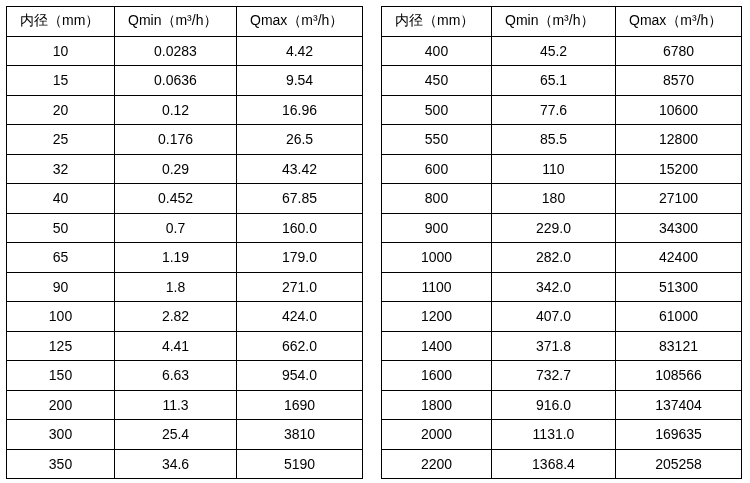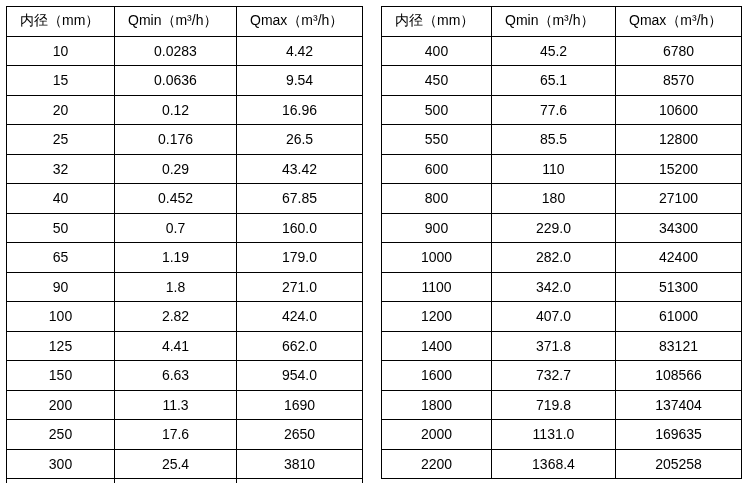--- a/index.html
+++ b/index.html
@@ -135,25 +135,20 @@
           <td>150</td>
           <td>6.63</td>
           <td>954.0</td>
         </tr>
         <tr>
           <td>200</td>
           <td>11.3</td>
           <td>1690</td>
         </tr>
         <tr>
-          <td>250</td>
-          <td>17.6</td>
-          <td>2650</td>
-        </tr>
-        <tr>
           <td>300</td>
           <td>25.4</td>
           <td>3810</td>
         </tr>
         <tr>
           <td>350</td>
           <td>34.6</td>
           <td>5190</td>
         </tr>
       </tbody>
@@ -228,21 +223,21 @@
           <td>371.8</td>
           <td>83121</td>
         </tr>
         <tr>
           <td>1600</td>
           <td>732.7</td>
           <td>108566</td>
         </tr>
         <tr>
           <td>1800</td>
-          <td>719.8</td>
+          <td>916.0</td>
           <td>137404</td>
         </tr>
         <tr>
           <td>2000</td>
           <td>1131.0</td>
           <td>169635</td>
         </tr>
         <tr>
           <td>2200</td>
           <td>1368.4</td>

